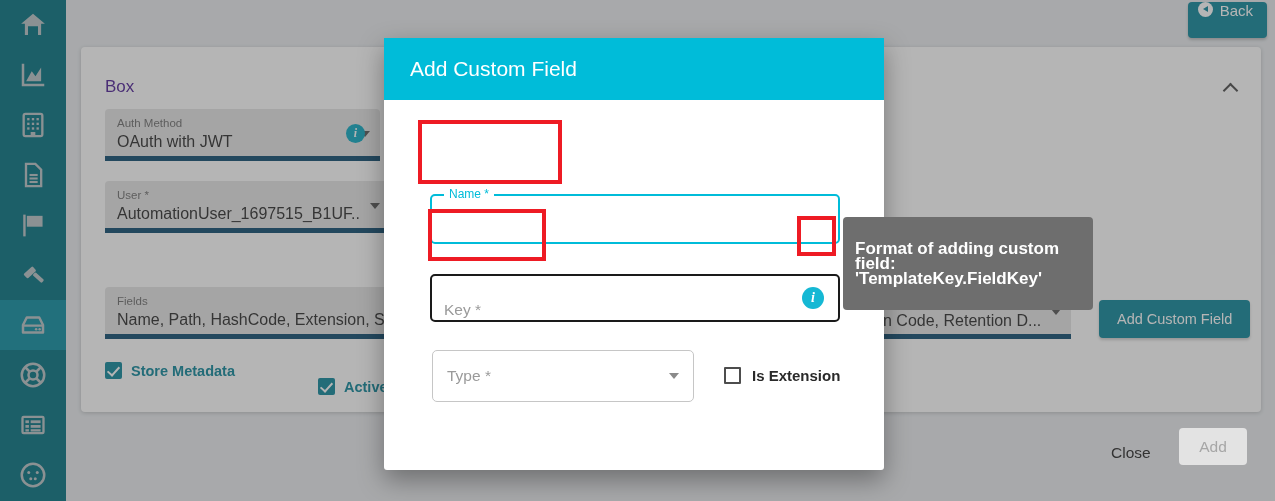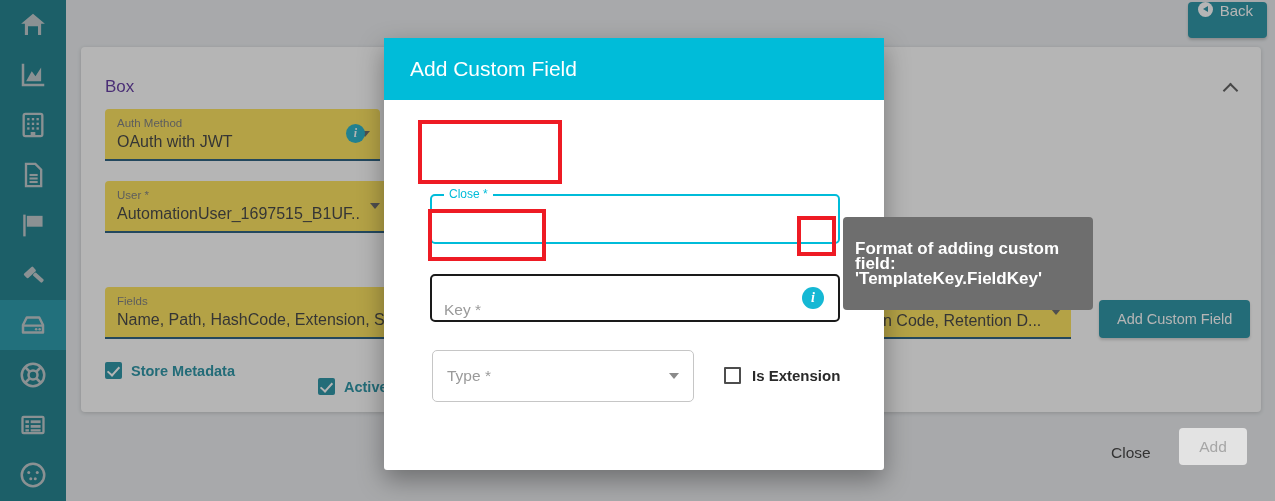--- a/index.html
+++ b/index.html
@@ -78,23 +78,23 @@
   }
   .chev-up {
     width: 11px; height: 11px;
     border-left: 2px solid #4a4a4a; border-top: 2px solid #4a4a4a;
     transform: rotate(45deg); margin-top: 4px;
   }
 
   
   .filled-field {
     position: absolute;
-    background: #fde047;
+    background: #e5e5e5;
     border-radius: 4px 4px 0 0;
-    border-bottom: 2px solid #0c4a6e;
+    border-bottom: 5px solid #0c4a6e;
     height: 52px;
     padding: 7px 30px 0 12px;
   }
   .ff-label { font-size: 11.5px; color: #6d6d6d; line-height: 14px; }
   .ff-value {
     font-size: 16px; color: #2b2b2b; line-height: 24px;
     white-space: nowrap; overflow: hidden;
   }
   .caret-down {
     position: absolute; right: 10px; top: 22px;
@@ -424,21 +424,21 @@
 
   <div id="scrim"></div>
 
   <div id="modal">
     <div id="modal-header">
       <span id="modal-title">Add Custom Field</span>
     </div>
     <div id="modal-body">
 
       <div id="name-field">
-        <span id="name-legend">Close *</span>
+        <span id="name-legend">Name *</span>
         <input id="name-input" type="text" value="" style="">
       </div>
 
       <div id="key-field">
         <input id="key-input" type="text" placeholder="Key *" style="">
         <span id="key-info">i</span>
       </div>
 
       <div id="type-field">
         <span id="type-placeholder">Type *</span>

